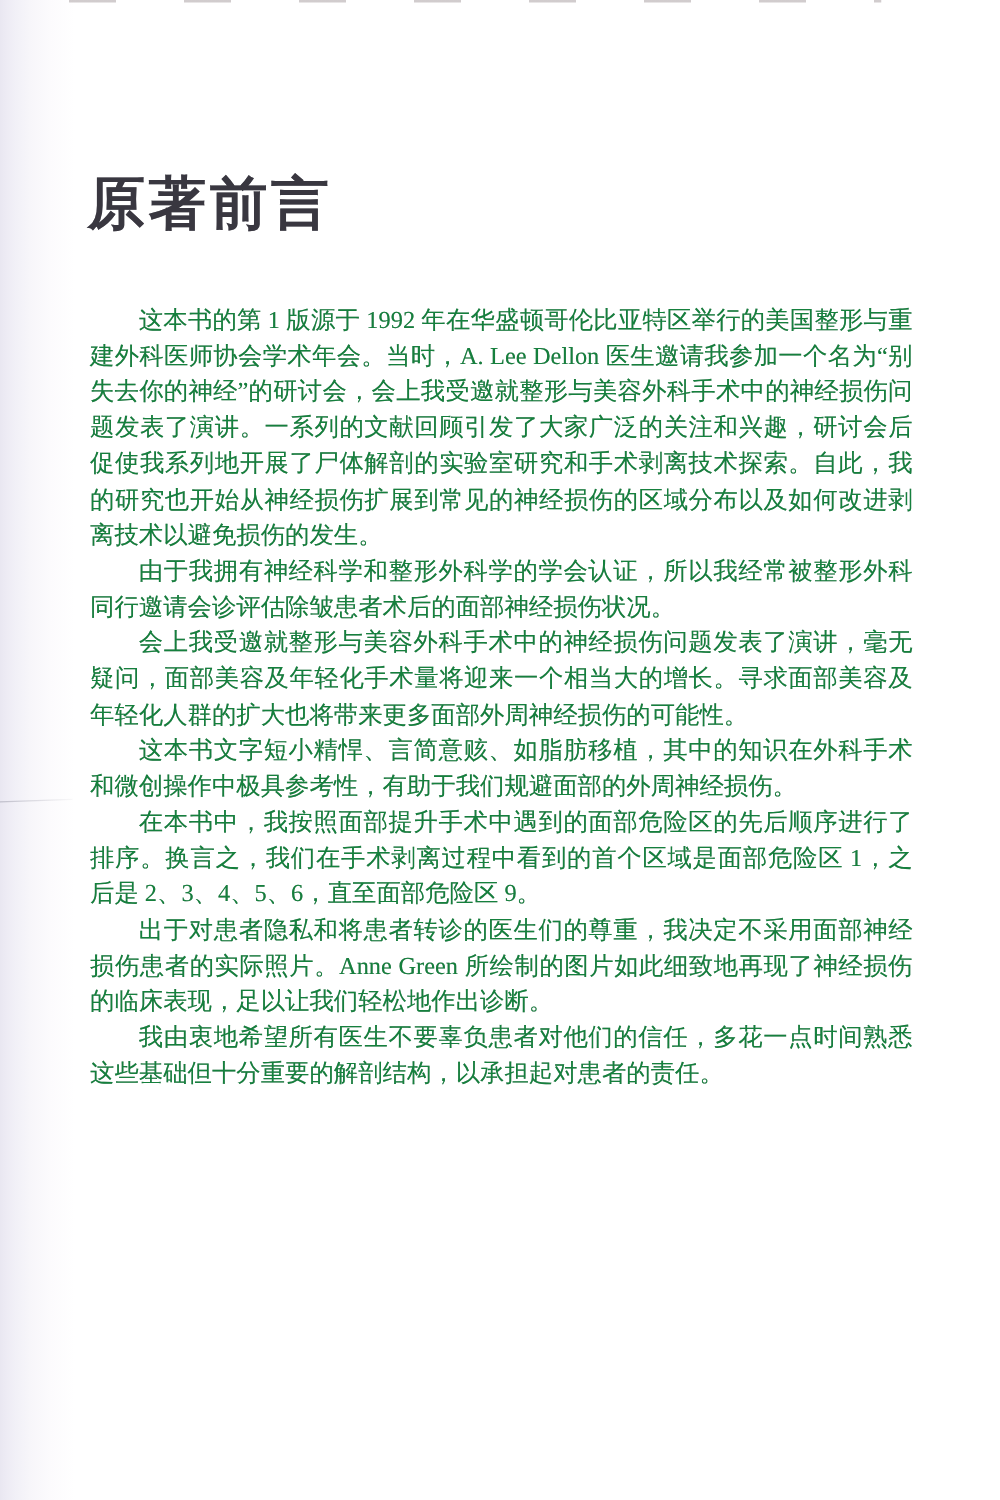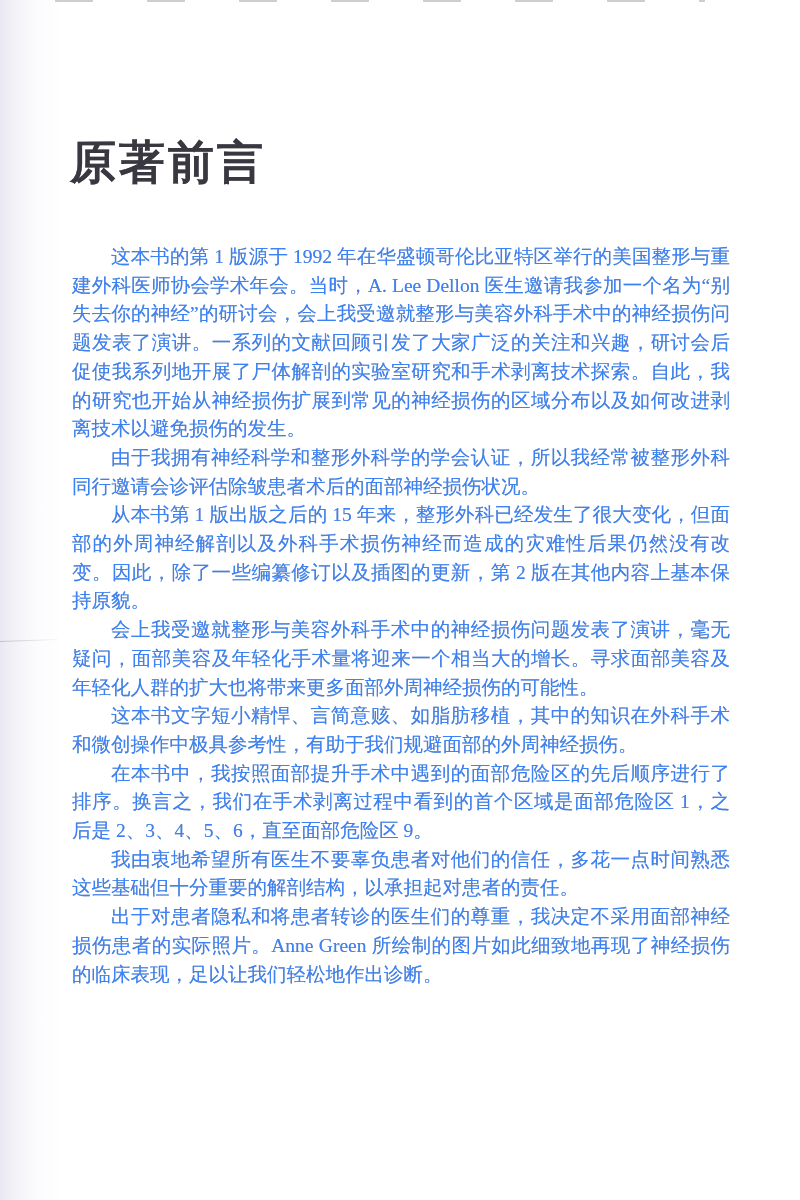--- a/index.html
+++ b/index.html
@@ -60,21 +60,21 @@
     color: #393740;
     text-shadow: 0 0 0.5px rgba(57,55,64,0.6);
   }
   .body-text {
     position: absolute;
     top: 243px;
     left: 72px;
     width: 658px;
     font-size: 19.5px;
     line-height: 28.7px;
-    color: #3b82f6;
+    color: #15803d;
     text-align: justify;
     text-justify: inter-character;
     text-shadow: 0 0 0.4px rgba(67,66,75,0.45);
   }
   .body-text p.para {
     margin: 0;
     padding: 0;
     text-indent: 2em;
   }
 </style>
@@ -84,20 +84,19 @@
 <div class="page">
   <div class="scan-edge-left"></div>
   <div class="scan-top-artifacts"></div>
   <div class="scan-hairline"></div>
 
   <h1 class="title">原著前言</h1>
 
   <div class="body-text">
       <p class="para">这本书的第 1 版源于 1992 年在华盛顿哥伦比亚特区举行的美国整形与重建外科医师协会学术年会。当时，A. Lee Dellon 医生邀请我参加一个名为“别失去你的神经”的研讨会，会上我受邀就整形与美容外科手术中的神经损伤问题发表了演讲。一系列的文献回顾引发了大家广泛的关注和兴趣，研讨会后促使我系列地开展了尸体解剖的实验室研究和手术剥离技术探索。自此，我的研究也开始从神经损伤扩展到常见的神经损伤的区域分布以及如何改进剥离技术以避免损伤的发生。</p>
       <p class="para">由于我拥有神经科学和整形外科学的学会认证，所以我经常被整形外科同行邀请会诊评估除皱患者术后的面部神经损伤状况。</p>
-      <p class="para">从本书第 1 版出版之后的 15 年来，整形外科已经发生了很大变化，但面部的外周神经解剖以及外科手术损伤神经而造成的灾难性后果仍然没有改变。因此，除了一些编纂修订以及插图的更新，第 2 版在其他内容上基本保持原貌。</p>
       <p class="para">会上我受邀就整形与美容外科手术中的神经损伤问题发表了演讲，毫无疑问，面部美容及年轻化手术量将迎来一个相当大的增长。寻求面部美容及年轻化人群的扩大也将带来更多面部外周神经损伤的可能性。</p>
       <p class="para">这本书文字短小精悍、言简意赅、如脂肪移植，其中的知识在外科手术和微创操作中极具参考性，有助于我们规避面部的外周神经损伤。</p>
       <p class="para">在本书中，我按照面部提升手术中遇到的面部危险区的先后顺序进行了排序。换言之，我们在手术剥离过程中看到的首个区域是面部危险区 1，之后是 2、3、4、5、6，直至面部危险区 9。</p>
+      <p class="para">出于对患者隐私和将患者转诊的医生们的尊重，我决定不采用面部神经损伤患者的实际照片。Anne Green 所绘制的图片如此细致地再现了神经损伤的临床表现，足以让我们轻松地作出诊断。</p>
       <p class="para">我由衷地希望所有医生不要辜负患者对他们的信任，多花一点时间熟悉这些基础但十分重要的解剖结构，以承担起对患者的责任。</p>
-      <p class="para">出于对患者隐私和将患者转诊的医生们的尊重，我决定不采用面部神经损伤患者的实际照片。Anne Green 所绘制的图片如此细致地再现了神经损伤的临床表现，足以让我们轻松地作出诊断。</p>
     </div>
 </div>
 
 </body></html>

